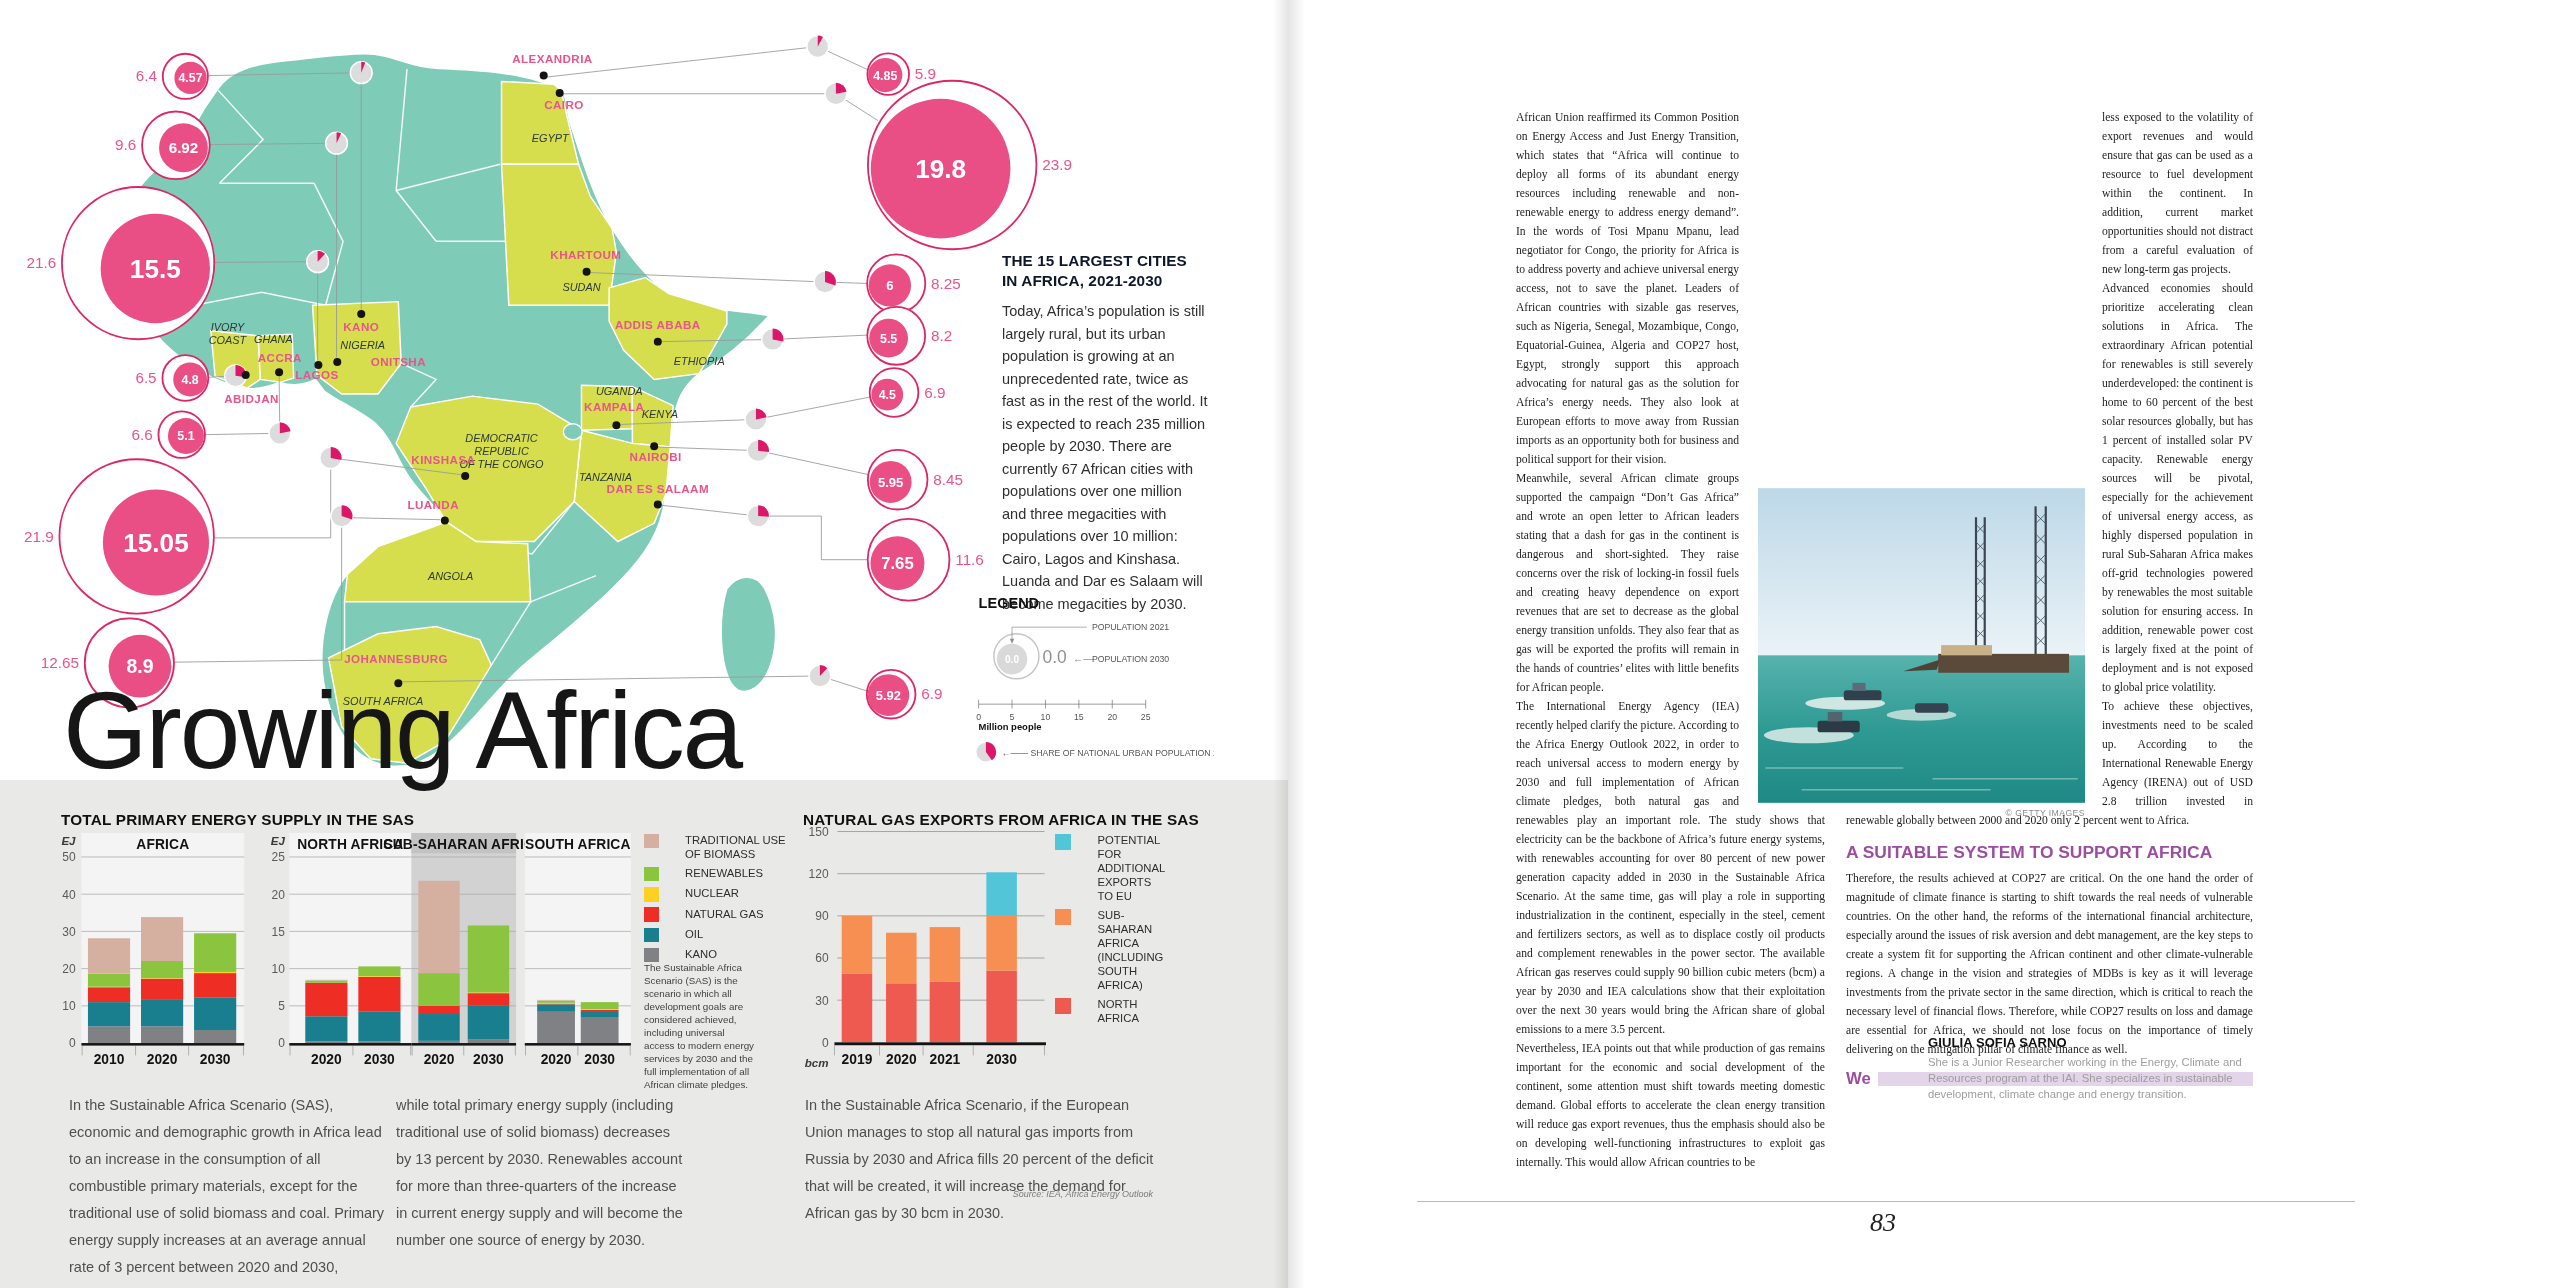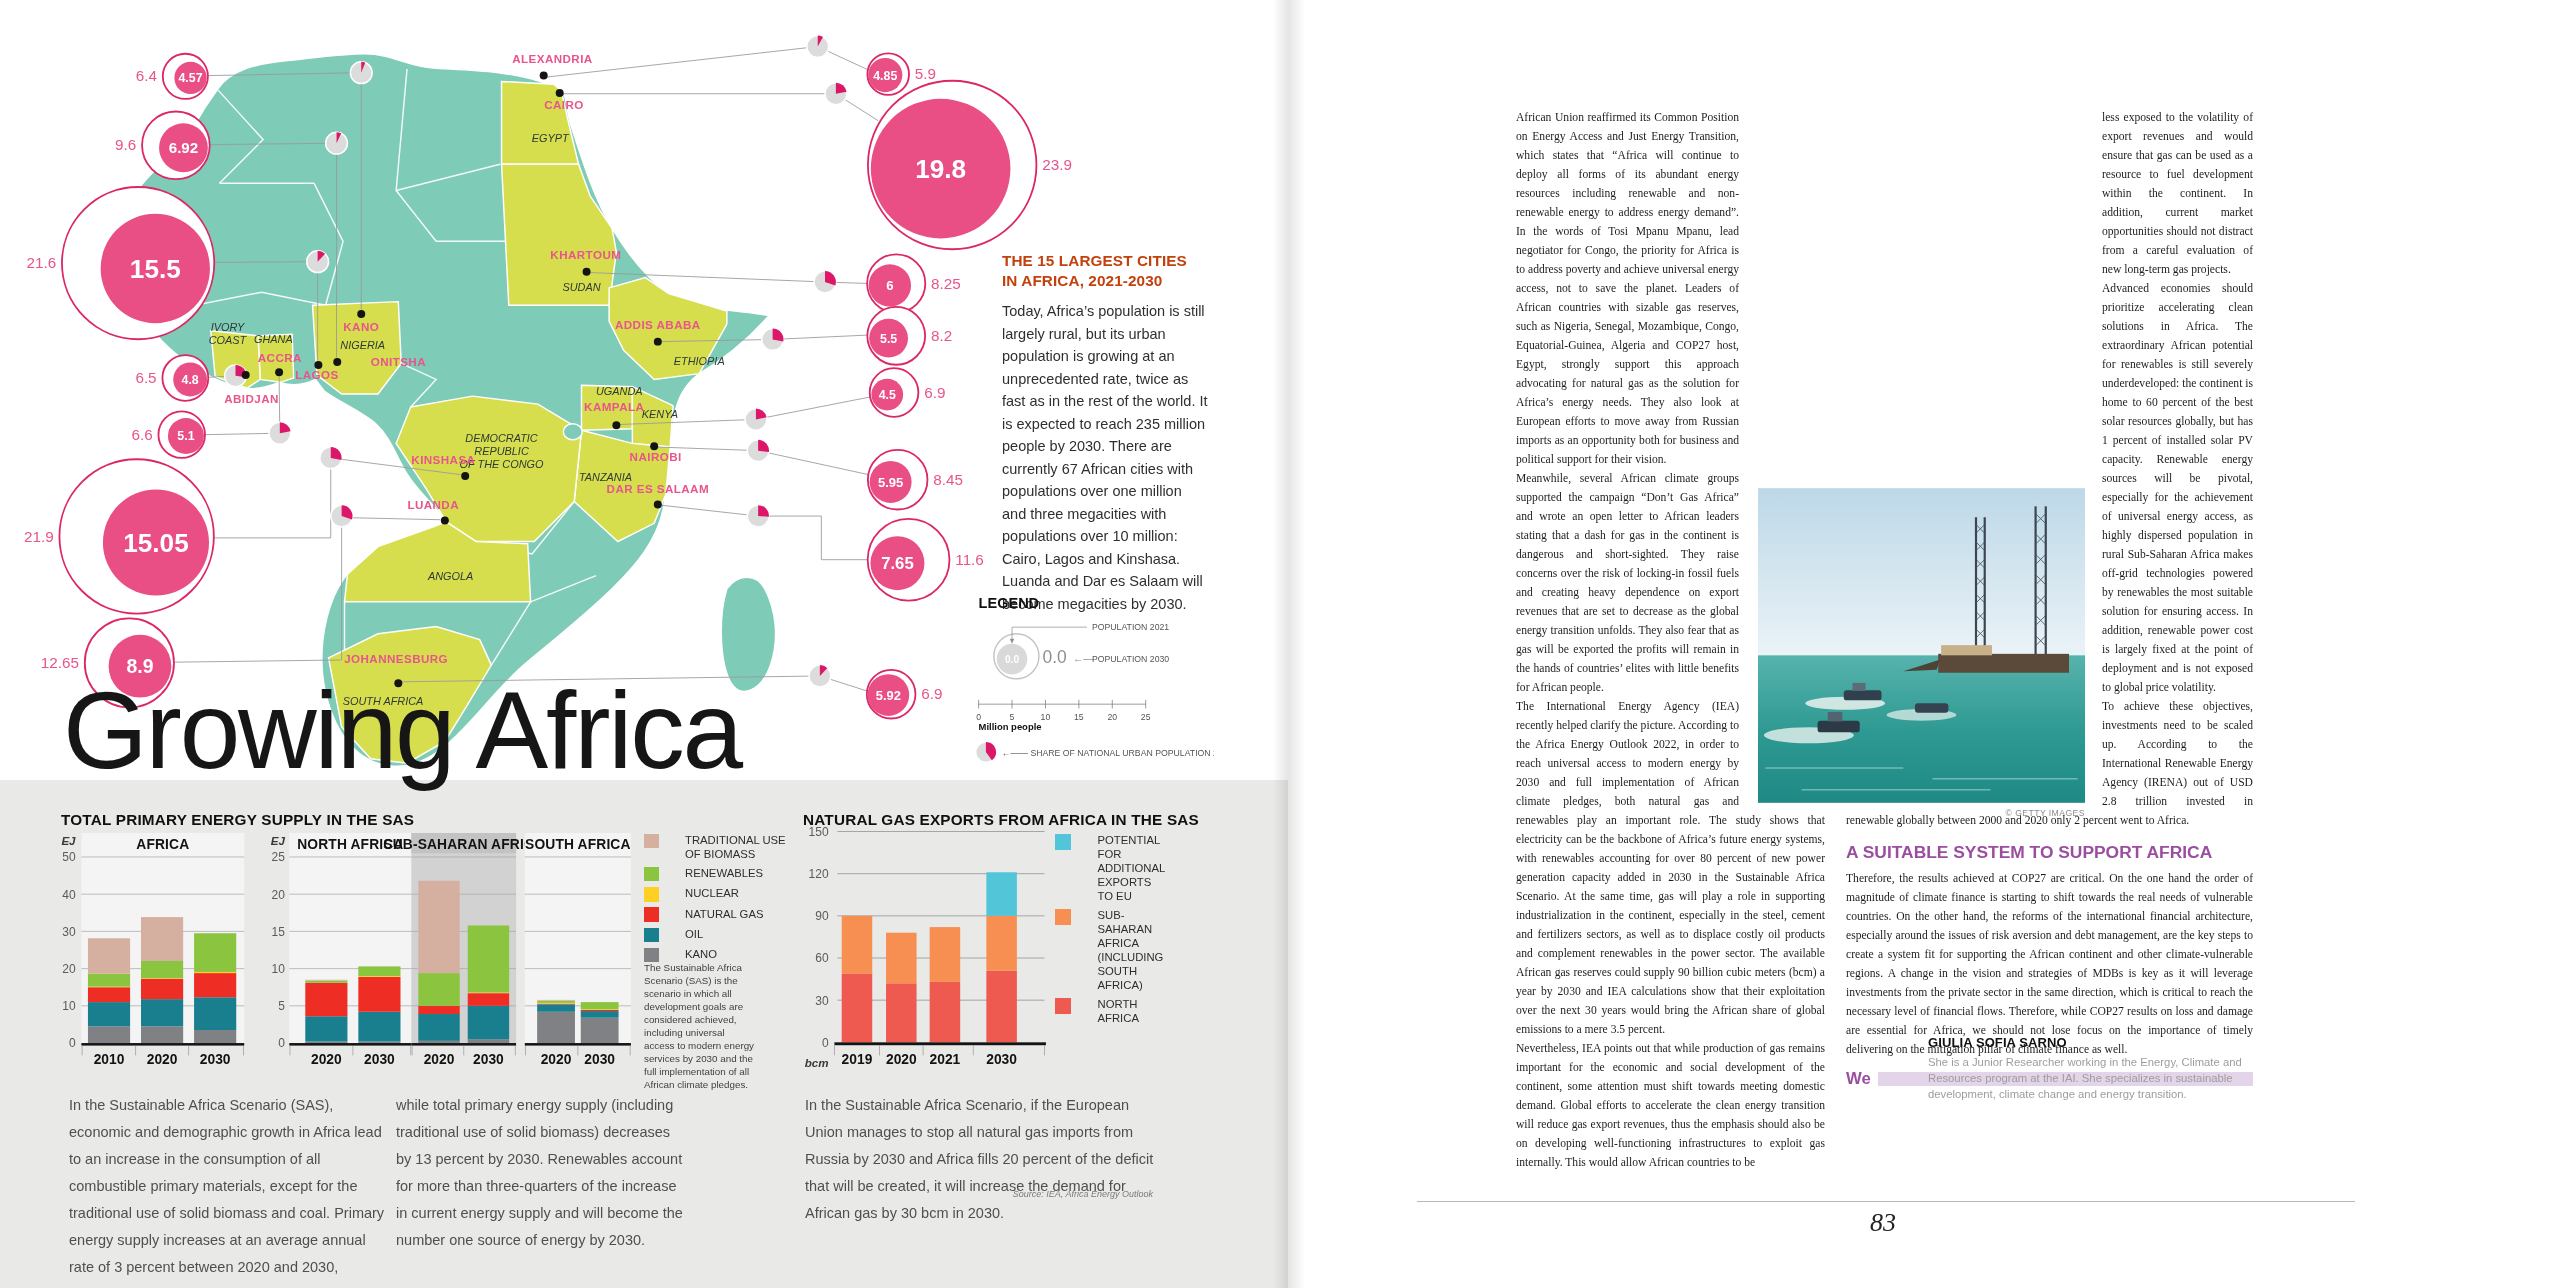--- a/index.html
+++ b/index.html
@@ -13,21 +13,21 @@
   .t-city{font:700 16px "Liberation Sans",sans-serif;fill:#e8548c;letter-spacing:.6px;}
   .t-country{font:italic 15px "Liberation Sans",sans-serif;fill:#2e3a36;}
   .t-bubout{font:400 21px "Liberation Sans",sans-serif;fill:#e8548c;}
   .t-axis{font:400 16.5px "Liberation Sans",sans-serif;fill:#5a5a5a;}
   .t-axis-unit{font:italic 700 16px "Liberation Sans",sans-serif;fill:#3a3a3a;}
   .t-chart-h{font:700 19px "Liberation Sans",sans-serif;fill:#121212;letter-spacing:.2px;}
   .t-year{font:700 19px "Liberation Sans",sans-serif;fill:#121212;}
   #map-title{position:absolute;left:63px;top:667px;font-size:109px;font-weight:200;
              letter-spacing:-2.2px;color:#161616;font-family:"Liberation Sans",sans-serif;}
   #map-sidebar{position:absolute;left:1002px;top:251px;width:207px;}
-  #map-sidebar h4{margin:0;font-size:15.3px;line-height:19.6px;color:#c2410c;letter-spacing:0.1px;}
+  #map-sidebar h4{margin:0;font-size:15.3px;line-height:19.6px;color:#0f172a;letter-spacing:0.1px;}
   #map-sidebar p{margin:10.2px 0 0;font-size:14.5px;line-height:22.5px;color:#2f2f2f;}
   .band-title{position:absolute;top:811px;font-size:15.3px;font-weight:800;color:#101010;letter-spacing:0.2px;}
   .caption{position:absolute;top:1092px;font-size:14.5px;line-height:27px;color:#4f4f4f;}
   #source-note{position:absolute;left:957px;top:1189px;width:196px;text-align:right;
                font-size:9px;font-style:italic;color:#7a7a7a;}
   .legend-box{position:absolute;display:flex;flex-direction:column;}
   .legend-item{display:flex;align-items:flex-start;margin-bottom:5.1px;gap:20px;}
   .legend-sw{flex:0 0 auto;width:14.5px;height:14.5px;margin-right:6.5px;margin-top:0.7px;}
   .legend-lab{font-size:11.3px;line-height:14px;color:#2e2e2e;}
   #sas-note{position:absolute;left:644px;top:961px;width:110px;

